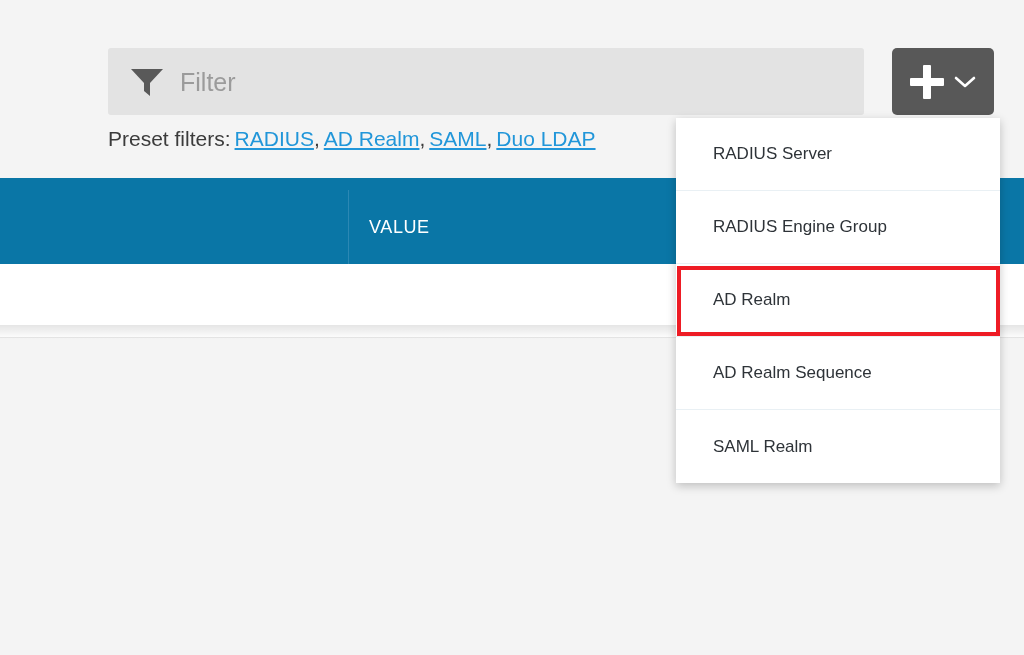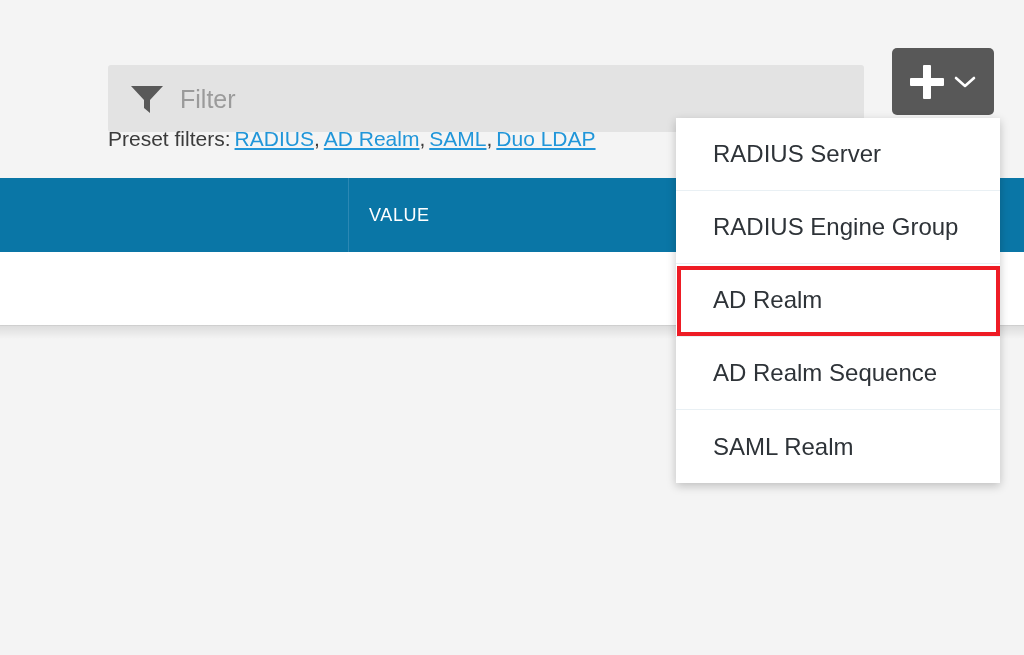--- a/index.html
+++ b/index.html
@@ -29,21 +29,21 @@
     position: absolute;
     left: 0;
     top: 48px;
     width: 1024px;
     height: 68px;
   }
 
   #filter-box {
     position: absolute;
     left: 108px;
-    top: 17px;
+    top: 0;
     width: 756px;
     height: 67px;
     background: #e3e3e3;
     border-radius: 3px;
     display: flex;
     align-items: center;
   }
 
   #funnel-icon {
     width: 34px;
@@ -140,24 +140,24 @@
 
   
   #table {
     position: absolute;
     left: 0;
     top: 178px;
     width: 1024px;
   }
   #table-head {
     position: relative;
-    height: 74px;
+    height: 86px;
     background: #0a76a6;
     display: flex;
-    align-items: center;
+    align-items: flex-end;
   }
   #table-head .th {
     height: 74px;
     display: flex;
     align-items: center;
     color: #ffffff;
     font-size: 18px;
     letter-spacing: 0.6px;
     box-sizing: border-box;
   }
@@ -213,21 +213,21 @@
     z-index: 40;
     padding: 0;
     margin: 0;
     list-style: none;
   }
   #add-menu .menu-item {
     height: 73px;
     display: flex;
     align-items: center;
     padding-left: 37px;
-    font-size: 24px;
+    font-size: 17px;
     color: #2e3338;
     cursor: pointer;
     box-sizing: border-box;
     border-bottom: 1px solid #e9f0f4;
     background: #ffffff;
     position: relative;
   }
   #add-menu .menu-item:last-child {
     border-bottom: 0;
   }

